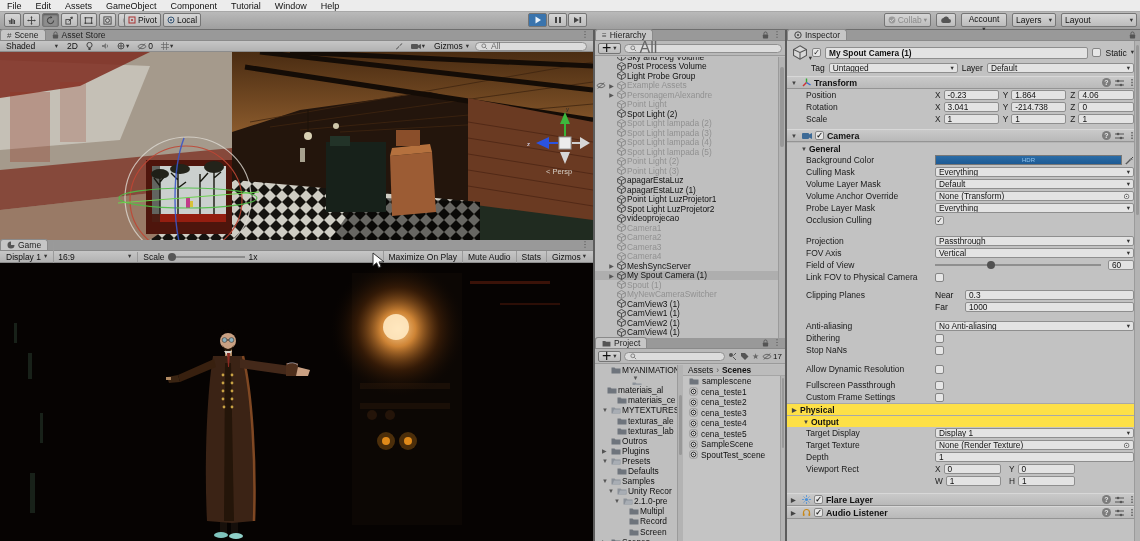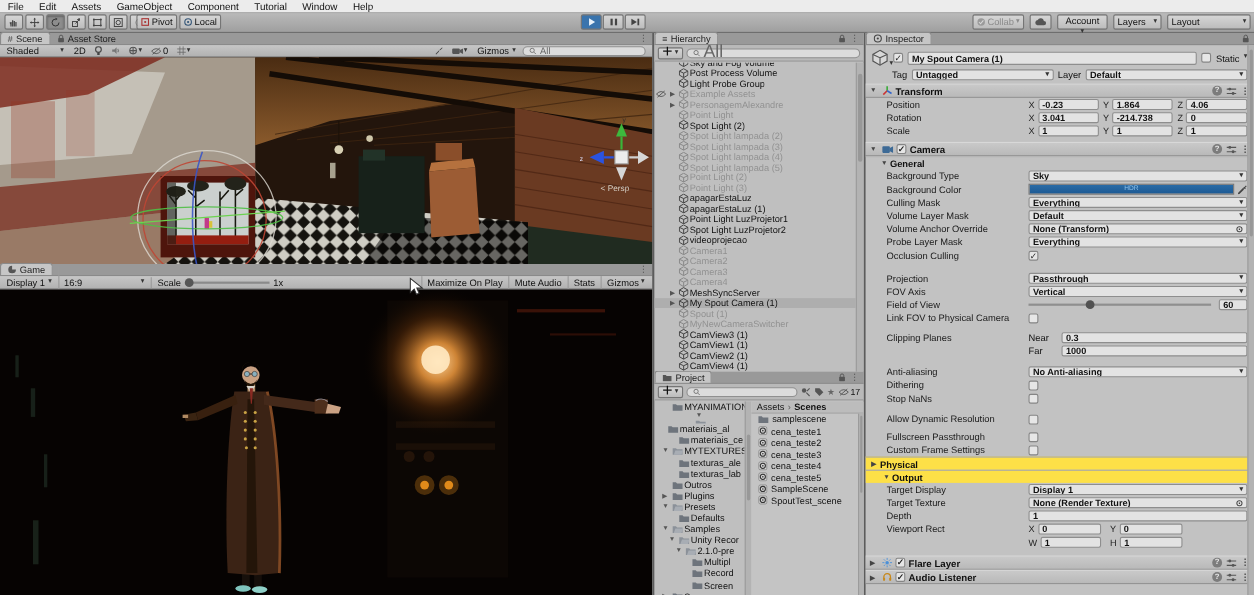--- a/index.html
+++ b/index.html
@@ -50,21 +50,21 @@
   #inspector{left:787px;top:30px;width:353px;height:511px;background:#c2c2c2;}
   .ch{height:13px;display:flex;align-items:center;gap:3px;background:linear-gradient(#c9c9c9,#b9b9b9);
       border-top:1px solid #d8d8d8;border-bottom:1px solid #949494;padding:0 4px;font-weight:bold;font-size:8.8px;}
   .ch .hic{display:flex;align-items:center;gap:4px;margin-left:auto;}
   .qm{width:9px;height:9px;border-radius:50%;background:#7c7c7c;color:#e8e8e8;font-size:7px;line-height:9px;
       text-align:center;font-weight:bold;}
   .irow{display:flex;align-items:center;height:12px;padding-left:19px;font-size:8.5px;}
   .ilab{width:129px;flex:none;white-space:nowrap;overflow:hidden;color:#1a1a1a;}
   .ictl{flex:1;display:flex;align-items:center;margin-right:6px;min-width:0;}
   .fld{flex:1;height:10px;background:#e3e3e3;border:1px solid #8e8e8e;border-radius:2px;font-size:8.3px;
-       display:flex;align-items:center;padding:0 3px;min-width:0;overflow:hidden;white-space:nowrap;font-weight:bold;}
+       display:flex;align-items:center;padding:0 3px;min-width:0;overflow:hidden;white-space:nowrap;}
   .dd{justify-content:space-between;gap:2px;}
   .cb{width:9px;height:9px;flex:none;background:#e6e6e6;border:1px solid #858585;border-radius:2px;
       font-size:8px;line-height:8px;text-align:center;color:#222;}
   .axl{font-size:8.3px;margin:0 3px 0 0;color:#222;flex:none;}
   .sub1{font-weight:bold;padding-left:14px;border-top:1px solid #b5b5b5;}
   .sub2{font-weight:bold;padding-left:5px;border-top:1px solid #a8a8a8;background:#fde047;}
   .subarr{font-size:6px;color:#444;width:8px;flex:none;}
   .scroll{background:#b3b3b3;border-left:1px solid #9b9b9b;}
   .thumb{background:#989898;border-radius:2px;position:absolute;left:1px;right:1px;}
   .splitter{background:#5c5c5c;}
@@ -1376,29 +1376,20 @@
           </span>
         <span class="kebab">⋮</span>
       </span>
     </div>
     <div id="camera-rows">
         <div class="irow sub1" style="padding-left: 14px;">
           <span class="subarr">▼</span>
           <span>General</span>
         </div>
         <div class="irow">
-          <div class="ilab">Background Type</div>
-          <div class="ictl">
-            <span class="fld dd">
-              <span>Sky</span>
-              <span class="darr">▾</span>
-            </span>
-          </div>
-        </div>
-        <div class="irow">
           <div class="ilab">Background Color</div>
           <div class="ictl">
             <span style="flex: 1 1 0%; height: 10px; border: 1px solid rgb(119, 119, 119); background: linear-gradient(rgb(43, 108, 166), rgb(29, 90, 148)); display: flex; align-items: center; justify-content: center;">
               <span style="font-size: 6px; color: rgb(143, 195, 238);">HDR</span>
             </span>
             <span style="margin-left: 3px;">
               <svg width="9" height="9" viewBox="0 0 9 9">
                 <path d="M8 1 6.2 2.8 6 2.6 4.8 3.8 5.2 4.2 1.5 7.9 1 8l.1-.5L4.8 3.8M6.2 2.8 7.2 3.8" stroke="#444" fill="none"></path>
               </svg>
             </span>

